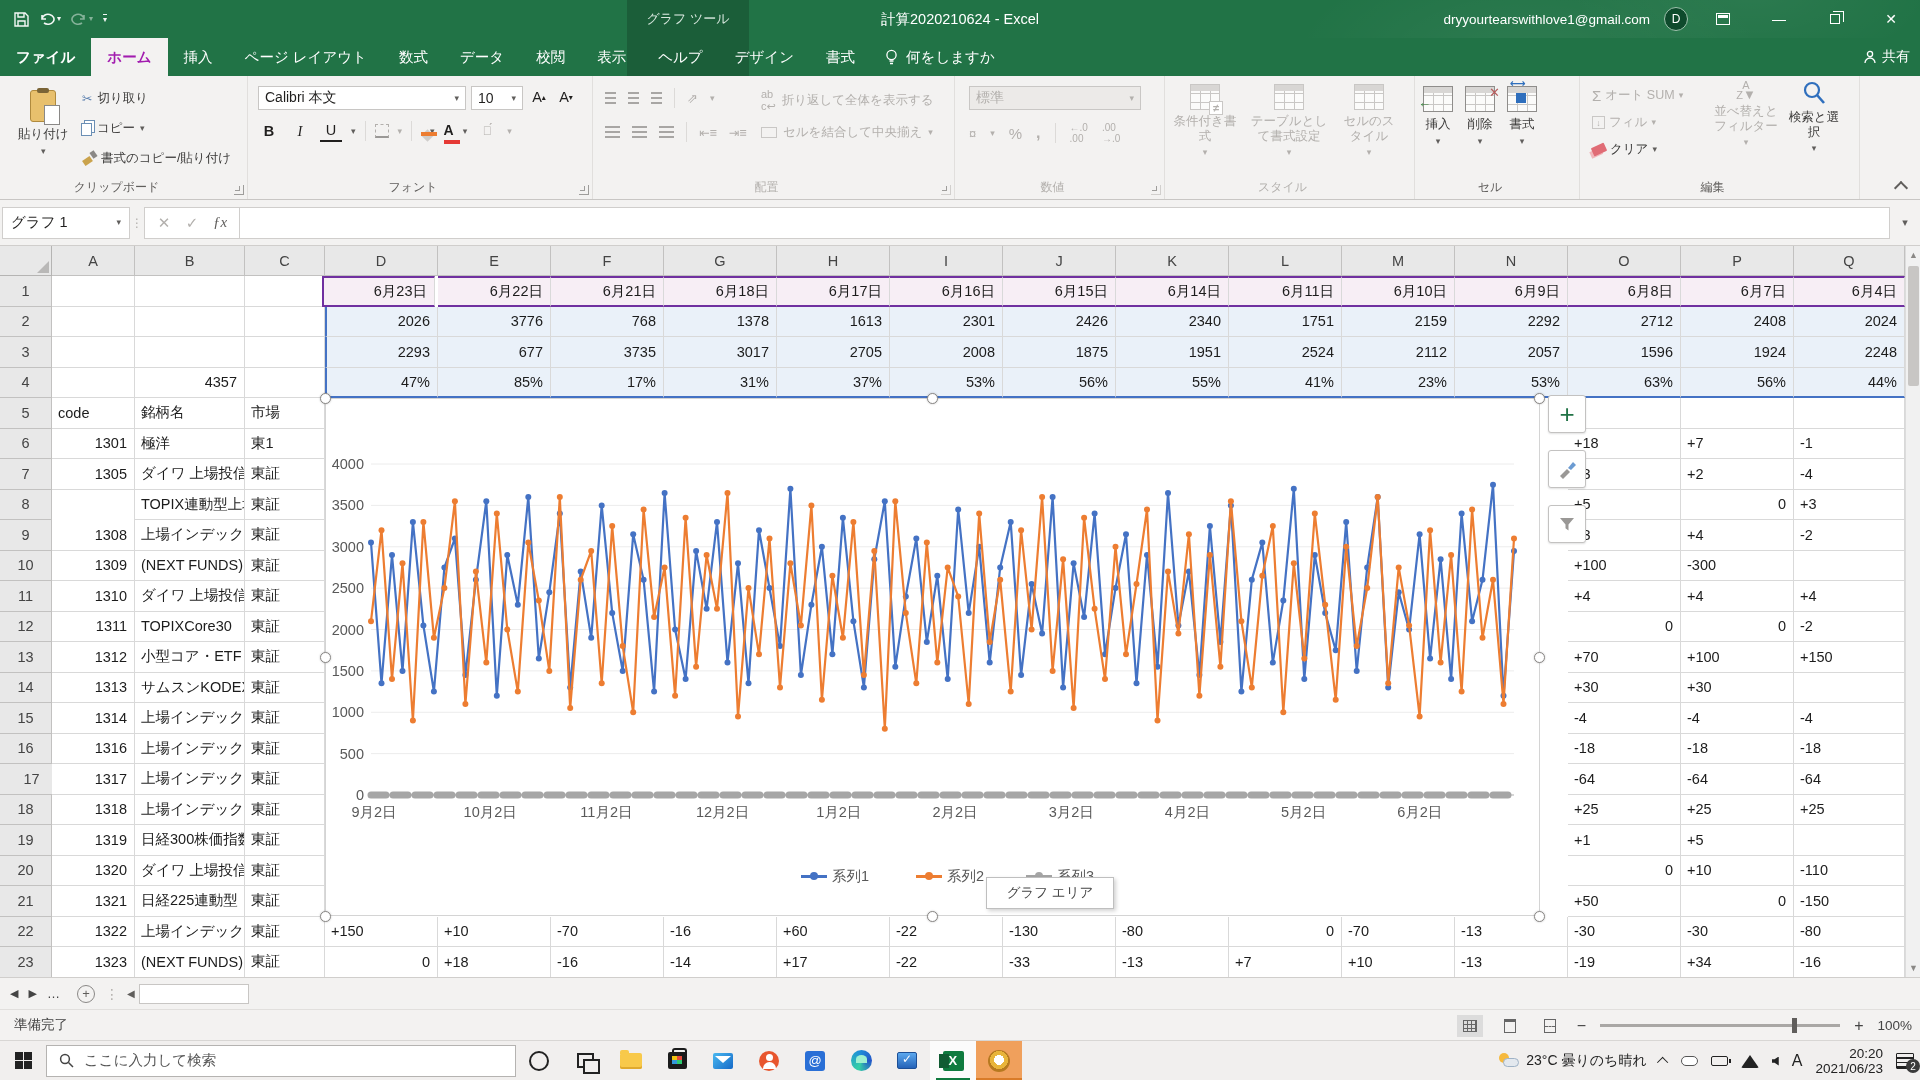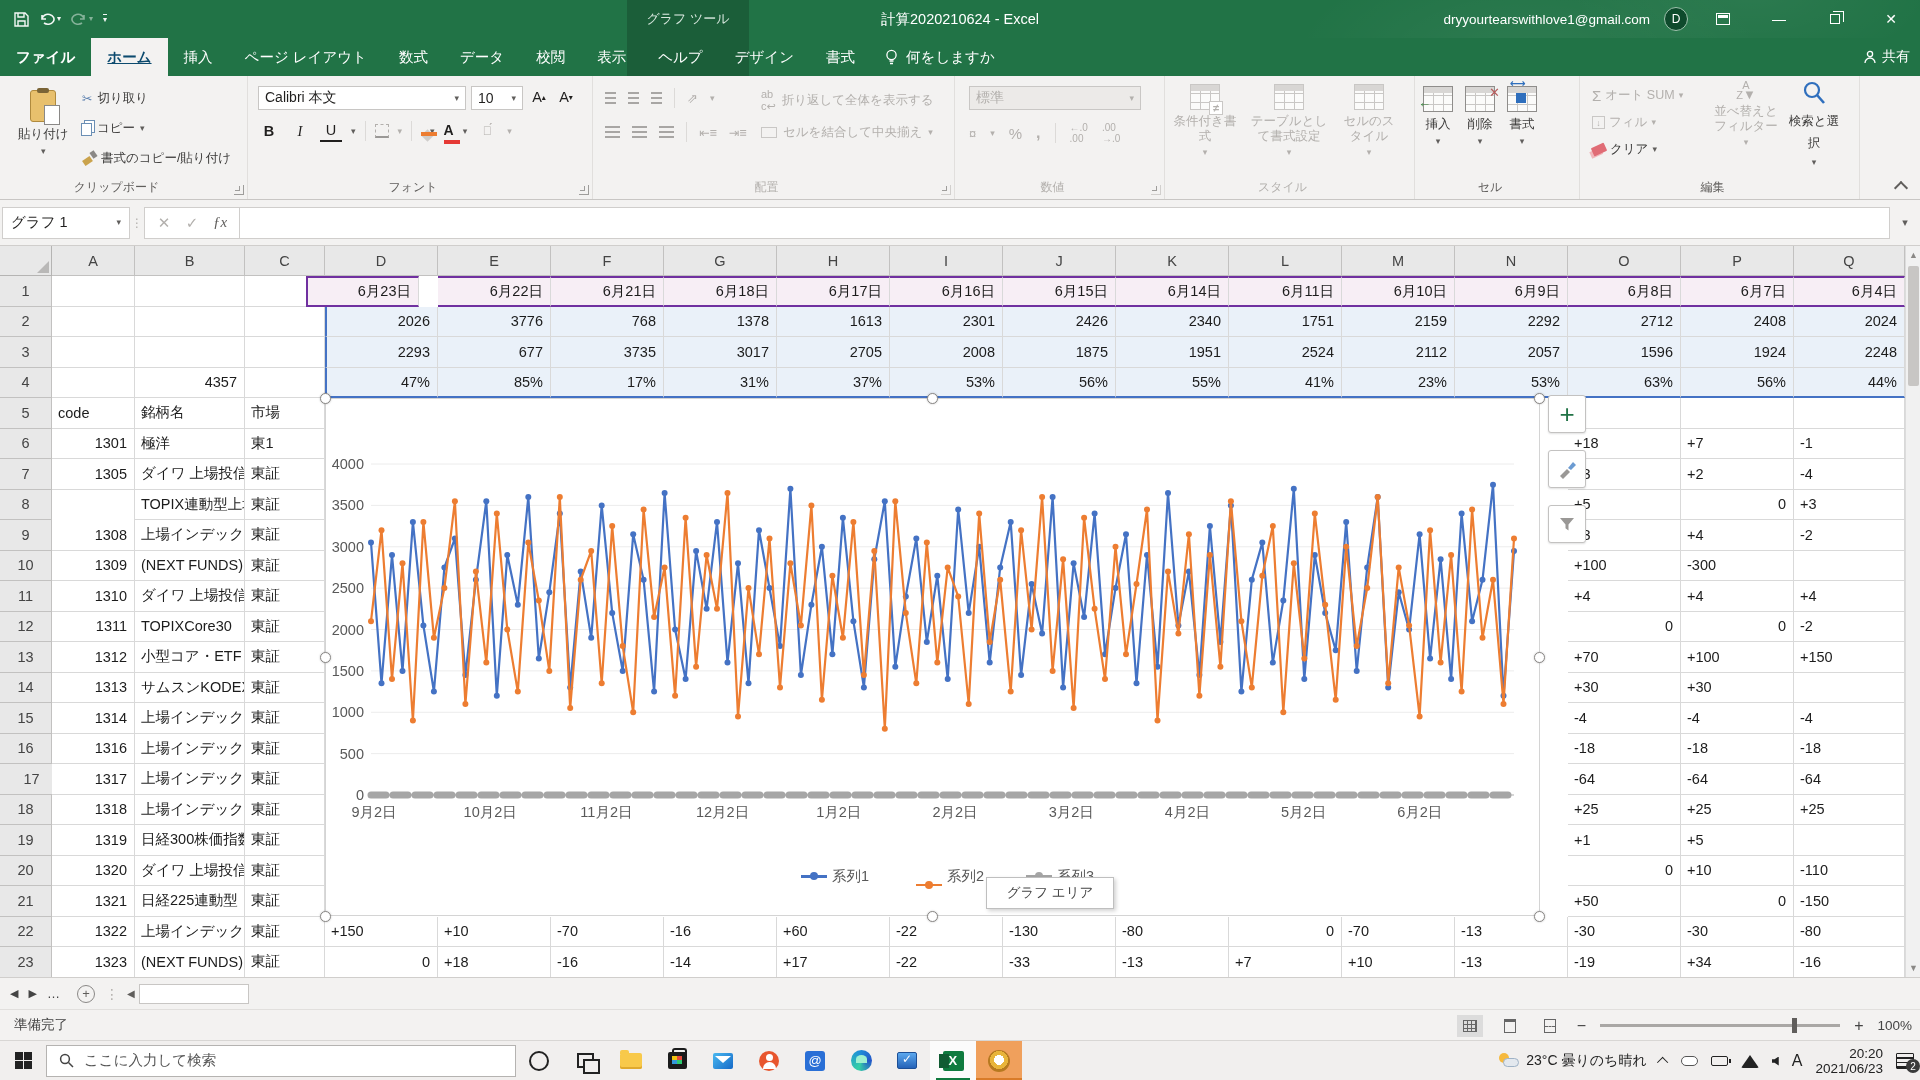--- a/index.html
+++ b/index.html
@@ -25,21 +25,21 @@
   .wbtn{width:42px;height:38px;display:flex;align-items:center;justify-content:center;font-size:14px;}
   .restore-ic{width:10px;height:10px;border:1px solid #fff;position:relative;}
   .restore-ic:before{content:"";position:absolute;left:2px;top:-4px;width:10px;height:10px;border:1px solid #fff;border-left:none;border-bottom:none;}
   .ribopt-ic{width:14px;height:12px;border:1px solid #fff;position:relative;}
   .ribopt-ic:before{content:"";position:absolute;left:1px;top:1px;right:1px;height:3px;background:#fff;}
 
   
   #tabrow{position:absolute;left:0;top:38px;width:1920px;height:38px;background:#217346;display:flex;align-items:stretch;color:#fff;font-size:14.5px;}
   #ctx-zone{position:absolute;left:627px;top:0;width:122px;height:38px;background:rgba(0,0,0,.18);}
   .rtab{position:relative;display:flex;align-items:center;padding:0 16px;cursor:default;white-space:nowrap;}
-  .rtab.active{background:#f3f2f1;color:#0c4a6e;font-weight:bold;text-decoration:underline;}
+  .rtab.active{background:#f3f2f1;color:#a21caf;font-weight:bold;}
   #bulbsearch{display:flex;align-items:center;gap:8px;padding:0 14px;}
   #sharebox{position:absolute;right:10px;top:0;height:38px;display:flex;align-items:center;gap:5px;font-size:14px;}
 
   
   #ribbon{position:absolute;left:0;top:76px;width:1920px;height:124px;background:#f3f2f1;border-bottom:1px solid #c8c6c4;font-size:12.5px;color:#3b3a39;}
   .rgroup{position:absolute;top:0;height:123px;border-right:1px solid #e1dfdd;}
   .rlabel{position:absolute;bottom:3px;left:0;right:14px;text-align:center;color:#605e5c;font-size:12px;white-space:nowrap;}
   .lnch{position:absolute;right:3px;bottom:4px;width:10px;height:10px;border-right:1.5px solid #8a8886;border-bottom:1.5px solid #8a8886;opacity:.8;}
   .lnch:before{content:"";position:absolute;right:3px;bottom:3px;width:4px;height:4px;border-right:1.5px solid #8a8886;border-bottom:1.5px solid #8a8886;}
   .dis{color:#b3b0ad !important;}
@@ -453,21 +453,21 @@
       <div class="bigbtn dis" style="position:absolute;left:128px;top:4px;padding:0;text-align:center;">
         <span style="font-size:11px;line-height:10px;">A<br>Z<span style="font-size:13px;">▼</span></span>
         <span style="width:76px;line-height:15px;">並べ替えとフィルター</span>
           <span class="chev">▾</span>
       </div>
       <div class="bigbtn" style="position:absolute;left:206px;top:4px;padding:0;text-align:center;">
         <svg width="26" height="26" viewBox="0 0 26 26">
             <circle cx="11" cy="10" r="7" fill="none" stroke="#2f6fbd" stroke-width="2.2"></circle>
             <path d="M16 15 L23 23" stroke="#2f6fbd" stroke-width="2.6"></path>
           </svg>
-        <span style="width:56px;line-height:22px;">検索と選択</span>
+        <span style="width:56px;line-height:15px;">検索と選択</span>
           <span class="chev">▾</span>
       </div>
       <div class="rlabel">編集</div>
     </div>
     <span class="collapse"></span>
   </div>
 
   <div id="fbar">
     <div id="namebox">
         <span>グラフ 1</span>
@@ -667,21 +667,21 @@
         <div class="cell" style="left: 1003px; top: 670.5px; width: 113px; height: 30.5px;"></div>
         <div class="cell" style="left: 1003px; top: 701px; width: 113px; height: 30.5px;"></div>
         <div class="cell" style="left: 1116px; top: 670.5px; width: 113px; height: 30.5px;"></div>
         <div class="cell" style="left: 1116px; top: 701px; width: 113px; height: 30.5px;"></div>
         <div class="cell" style="left: 1229px; top: 670.5px; width: 113px; height: 30.5px;"></div>
         <div class="cell" style="left: 1229px; top: 701px; width: 113px; height: 30.5px;"></div>
         <div class="cell" style="left: 1342px; top: 670.5px; width: 113px; height: 30.5px;"></div>
         <div class="cell" style="left: 1342px; top: 701px; width: 113px; height: 30.5px;"></div>
         <div class="cell" style="left: 1455px; top: 670.5px; width: 113px; height: 30.5px;"></div>
         <div class="cell" style="left: 1455px; top: 701px; width: 113px; height: 30.5px;"></div>
-        <div class="cell ar bg-p bt-p bb-p bl-p" style="left: 306px; top: 30px; width: 113px; height: 30.5px; z-index: 2;">6月23日</div>
+        <div class="cell ar bg-p bt-p bb-p bl-p" style="left: 322px; top: 30px; width: 113px; height: 30.5px; z-index: 2;">6月23日</div>
         <div class="cell ar bg-p bt-p bb-p" style="left: 438px; top: 30px; width: 113px; height: 30.5px; z-index: 2;">6月22日</div>
         <div class="cell ar bg-p bt-p bb-p" style="left: 551px; top: 30px; width: 113px; height: 30.5px; z-index: 2;">6月21日</div>
         <div class="cell ar bg-p bt-p bb-p" style="left: 664px; top: 30px; width: 113px; height: 30.5px; z-index: 2;">6月18日</div>
         <div class="cell ar bg-p bt-p bb-p" style="left: 777px; top: 30px; width: 113px; height: 30.5px; z-index: 2;">6月17日</div>
         <div class="cell ar bg-p bt-p bb-p" style="left: 890px; top: 30px; width: 113px; height: 30.5px; z-index: 2;">6月16日</div>
         <div class="cell ar bg-p bt-p bb-p" style="left: 1003px; top: 30px; width: 113px; height: 30.5px; z-index: 2;">6月15日</div>
         <div class="cell ar bg-p bt-p bb-p" style="left: 1116px; top: 30px; width: 113px; height: 30.5px; z-index: 2;">6月14日</div>
         <div class="cell ar bg-p bt-p bb-p" style="left: 1229px; top: 30px; width: 113px; height: 30.5px; z-index: 2;">6月11日</div>
         <div class="cell ar bg-p bt-p bb-p" style="left: 1342px; top: 30px; width: 113px; height: 30.5px; z-index: 2;">6月10日</div>
         <div class="cell ar bg-p bt-p bb-p" style="left: 1455px; top: 30px; width: 113px; height: 30.5px; z-index: 2;">6月9日</div>
@@ -1115,21 +1115,21 @@
           <circle cx="1156.5" cy="238.8" r="3" fill="#ED7D31"></circle>
           <circle cx="1167.0" cy="180.8" r="3" fill="#ED7D31"></circle>
           <circle cx="1177.5" cy="305.0" r="3" fill="#ED7D31"></circle>
           <circle cx="1188.0" cy="139.5" r="3" fill="#ED7D31"></circle>
         </svg>
       <div id="legend">
           <div class="lgitem" style="left: 475px;">
             <span class="lgline" style="background: rgb(68, 114, 196);"></span>
             <span>系列1</span>
           </div>
-          <div class="lgitem" style="left: 590px; align-items: flex-end;">
+          <div class="lgitem" style="left: 590px;">
             <span class="lgline" style="background: rgb(237, 125, 49);"></span>
             <span>系列2</span>
           </div>
           <div class="lgitem" style="left: 700px;">
             <span class="lgline" style="background: rgb(165, 165, 165);"></span>
             <span>系列3</span>
           </div>
         </div>
       <div id="tooltip">グラフ エリア</div>
     </div>

